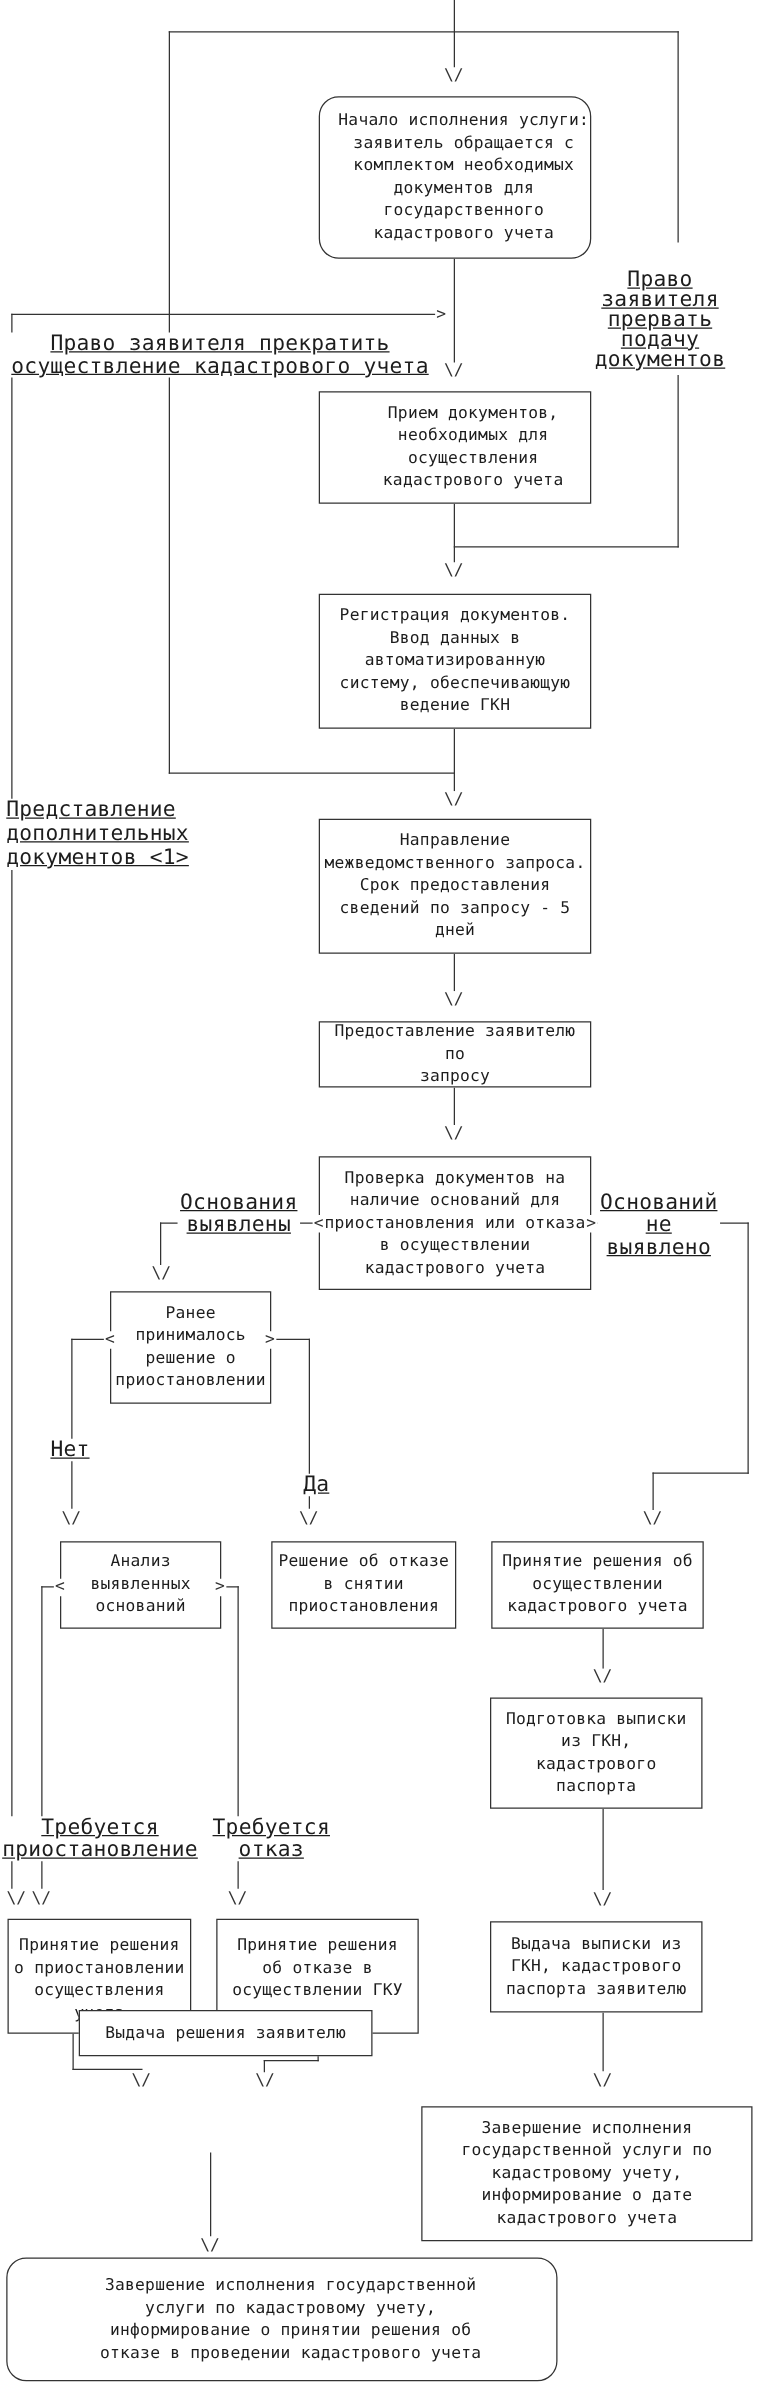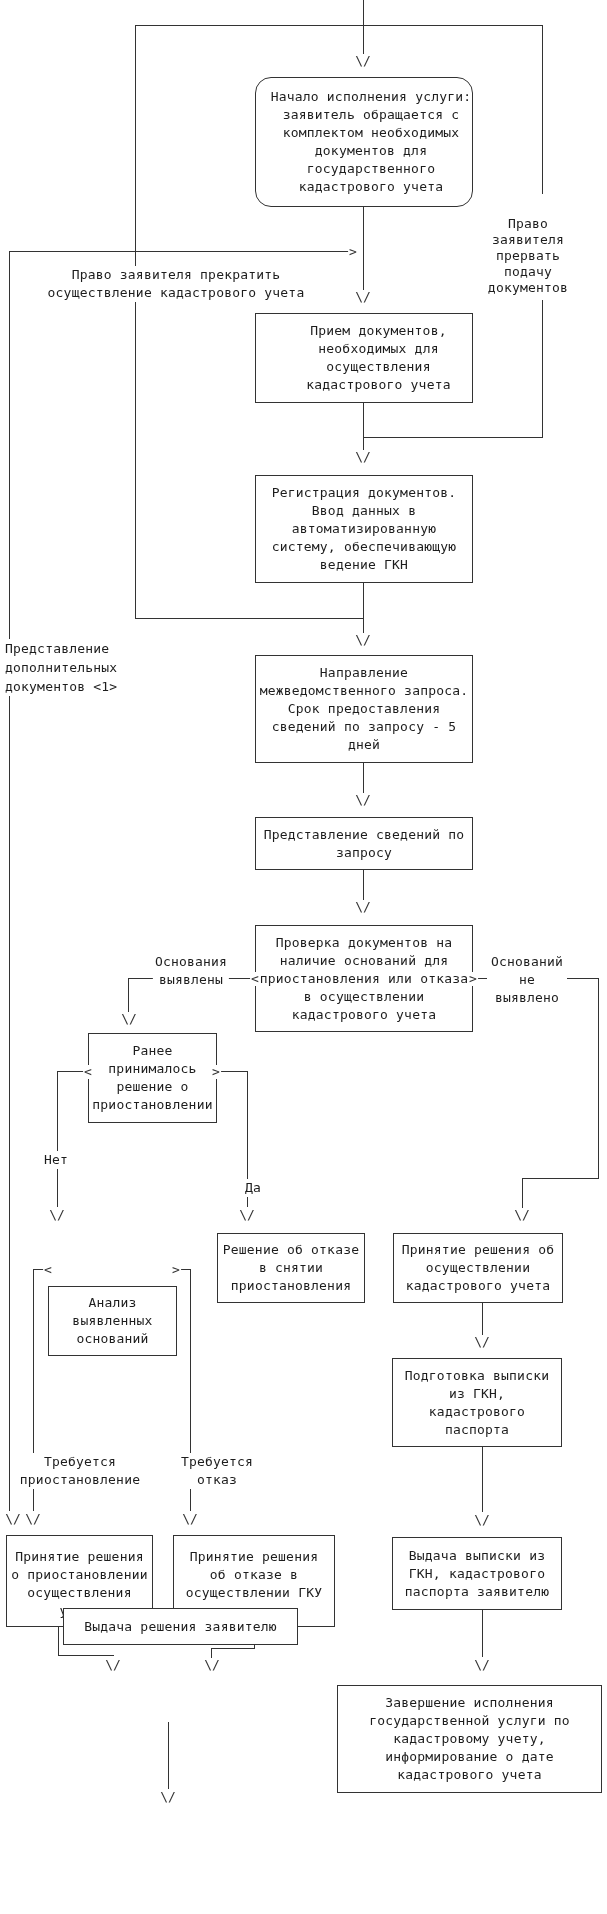--- a/index.html
+++ b/index.html
@@ -14,23 +14,24 @@
   .box{
     position:absolute;box-sizing:border-box;border:1px solid var(--line);
     background:var(--bg);color:var(--text);
     display:flex;flex-direction:column;align-items:center;justify-content:center;
     text-align:center;font-size:13px;line-height:18px;letter-spacing:0.2px;
     white-space:pre-line;
   }
   .box.rounded{border-radius:16px;padding-left:14px;}
   .box.top-align{justify-content:flex-start;padding-top:12px;}
   .label{
-    position:absolute;font-size:13px;line-height:18px;letter-spacing:0.2px;
+    position:absolute;font-size:17px;line-height:18px;letter-spacing:0.2px;
     color:var(--text);background:var(--bg);white-space:pre-line;text-align:center;
     padding:0 2px;
+    text-decoration:underline;
   }
   .label.center{transform:translateX(-50%);}
   .label.left{text-align:left;}
   .glyph{
     position:absolute;font-size:13px;line-height:14px;letter-spacing:0px;
     color:var(--line);background:var(--bg);transform:translateX(-50%);
     padding:0 1px;white-space:pre;
   }
   .glyph.connector{transform:translate(-50%,-50%);}
 </style>
@@ -108,32 +109,32 @@
     <div class="box" style="left: 255px; top: 475px; width: 218px; height: 108px;">Регистрация документов.
 Ввод данных в
 автоматизированную
 систему, обеспечивающую
 ведение ГКН</div>
     <div class="box" style="left: 255px; top: 655px; width: 218px; height: 108px;">Направление
 межведомственного запроса.
 Срок предоставления
 сведений по запросу - 5
 дней</div>
-    <div class="box" style="left: 255px; top: 817px; width: 218px; height: 53px;">Представление сведений по
+    <div class="box" style="left: 255px; top: 817px; width: 218px; height: 53px;">Предоставление заявителю по
 запросу</div>
     <div class="box" style="left: 255px; top: 925px; width: 218px; height: 107px;">Проверка документов на
 наличие оснований для
 приостановления или отказа
 в осуществлении
 кадастрового учета</div>
     <div class="box" style="left: 88px; top: 1033px; width: 129px; height: 90px;">Ранее
 принималось
 решение о
 приостановлении</div>
-    <div class="box" style="left: 48px; top: 1286px; width: 129px; height: 70px;">Анализ
+    <div class="box" style="left: 48px; top: 1233px; width: 129px; height: 70px;">Анализ
 выявленных
 оснований</div>
     <div class="box" style="left: 217px; top: 1233px; width: 148px; height: 70px;">Решение об отказе
 в снятии
 приостановления</div>
     <div class="box" style="left: 393px; top: 1233px; width: 170px; height: 70px;">Принятие решения об
 осуществлении
 кадастрового учета</div>
     <div class="box" style="left: 392px; top: 1358px; width: 170px; height: 89px; text-align: center;">Подготовка выписки
 из ГКН,
@@ -148,20 +149,24 @@
 осуществлении ГКУ</div>
     <div class="box" style="left: 392px; top: 1537px; width: 170px; height: 73px;">Выдача выписки из
 ГКН, кадастрового
 паспорта заявителю</div>
     <div class="box" style="left: 63px; top: 1608px; width: 235px; height: 37px;">Выдача решения заявителю</div>
     <div class="box" style="left: 337px; top: 1685px; width: 265px; height: 108px;">Завершение исполнения
 государственной услуги по
 кадастровому учету,
 информирование о дате
 кадастрового учета</div>
+    <div class="box rounded" style="left: 5px; top: 1806px; width: 441px; height: 99px;">Завершение исполнения государственной
+услуги по кадастровому учету,
+информирование о принятии решения об
+отказе в проведении кадастрового учета</div>
     <div class="glyph" style="left: 363px; top: 54px;">\/</div>
     <div class="glyph" style="left: 363px; top: 290px;">\/</div>
     <div class="glyph" style="left: 363px; top: 450px;">\/</div>
     <div class="glyph" style="left: 363px; top: 633px;">\/</div>
     <div class="glyph" style="left: 363px; top: 793px;">\/</div>
     <div class="glyph" style="left: 363px; top: 900px;">\/</div>
     <div class="glyph" style="left: 129px; top: 1012px;">\/</div>
     <div class="glyph" style="left: 57px; top: 1208px;">\/</div>
     <div class="glyph" style="left: 247px; top: 1208px;">\/</div>
     <div class="glyph" style="left: 522px; top: 1208px;">\/</div>

